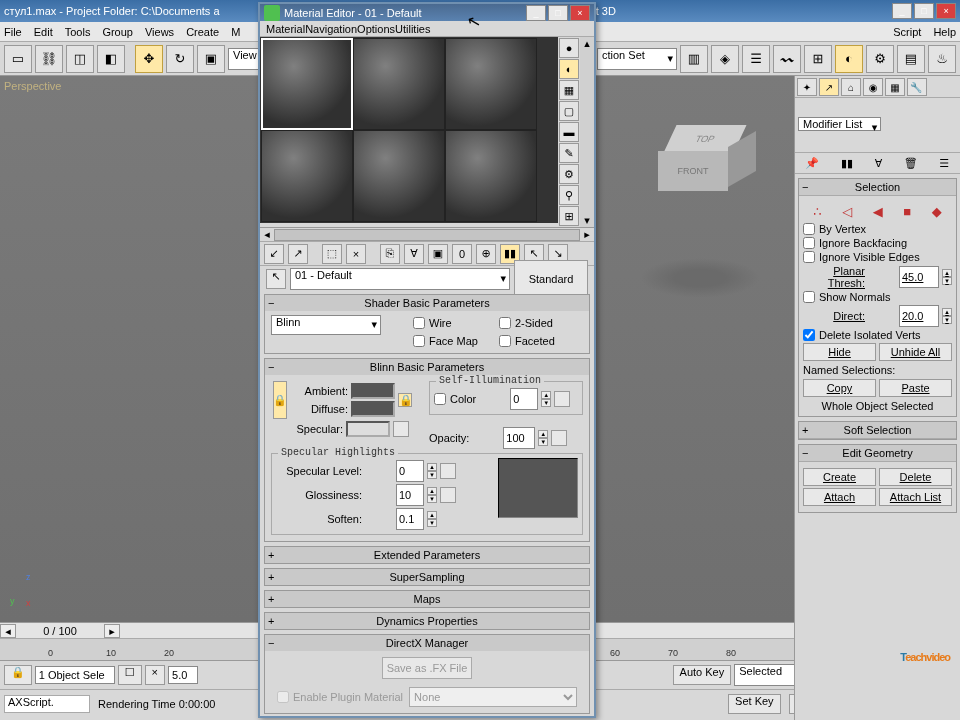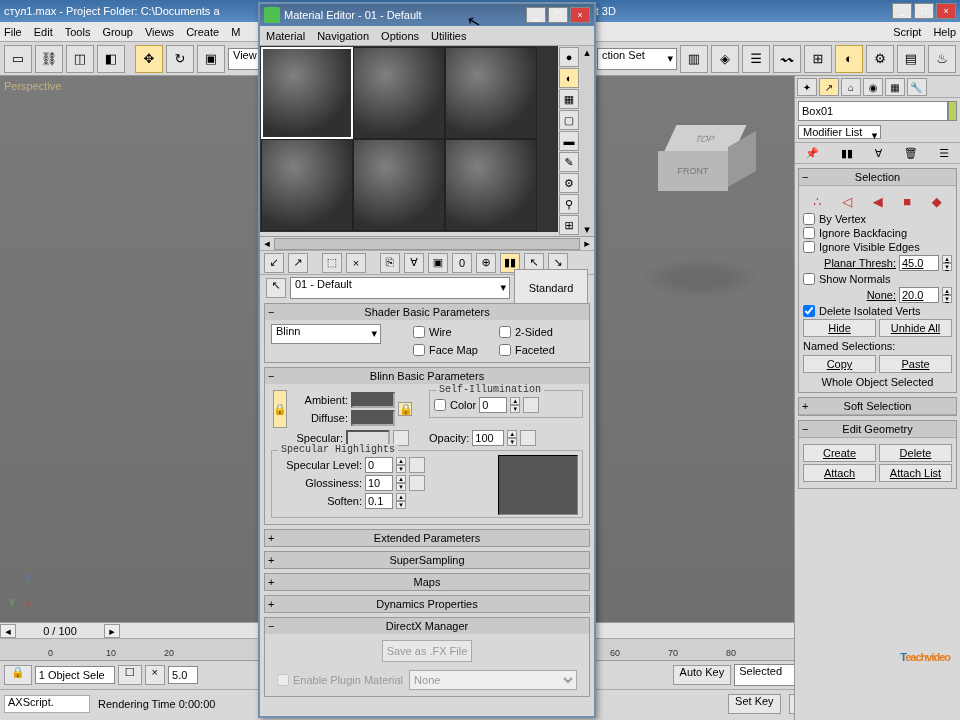--- a/index.html
+++ b/index.html
@@ -44,49 +44,49 @@
 .play-btn { width:18px; height:18px; border:1px solid #999; background:#e6e6e6; text-align:center; font-size:10px; cursor:pointer; }
 
 
 .right-panel { position:absolute; right:0; top:76px; width:166px; bottom:0; background:#d8d8d8; border-left:1px solid #999; display:flex; flex-direction:column; }
 .rtabs { height:22px; display:flex; gap:2px; padding:2px; border-bottom:1px solid #aaa; }
 .rtab { width:20px; height:18px; border:1px solid #999; background:#e4e4e4; cursor:pointer;display:flex;align-items:center;justify-content:center;font-size:10px; }
 .rtab.on{background:#ffe9a8;}
 .name-field { margin:3px; height:20px; display:flex; }
 .name-field input { flex:1; border:1px solid #888; padding:0 3px; }
 .color-swatch { width:18px; background:#b8d060; border:1px solid #888; }
-.mod-drop { margin:2px 3px; }
+.mod-drop { margin:20px 3px; }
 .mod-drop .dropdown{width:100%;}
 .mod-list { margin:3px; height:60px; background:#fff; border:1px solid #888; }
 .mod-item { padding:2px 4px; cursor:pointer; }
 .mod-item.sel { background:#ffdd77; }
 .mod-item .icon{display:inline-block;width:12px;}
 .pin-row { height:22px; display:flex; justify-content:space-around; align-items:center; border-top:1px solid #aaa; border-bottom:1px solid #aaa; margin:2px 0; }
 .pin-row span{cursor:pointer;}
 .rollup { margin:2px 3px; border:1px solid #999; }
 .rollup-head { background:#c9c9c9; text-align:center; height:17px; line-height:17px; border-bottom:1px solid #aaa; position:relative; cursor:pointer; }
 .rollup-head .pm { position:absolute; left:3px; }
 .rollup-body { padding:4px; background:#d8d8d8; }
 .chk { display:flex; align-items:center; gap:4px; margin:2px 0; cursor:pointer; }
 .chk input{width:12px;height:12px;}
 .row-flex { display:flex; align-items:center; gap:3px; margin:2px 0;text-decoration:underline; }
-.spin-input { width:40px; height:16px; border:1px solid #888; padding:4px 2px; }
+.spin-input { width:40px; height:16px; border:1px solid #888; padding:10px 2px;margin-left:31px; }
 .spin-btns { display:flex; flex-direction:column; }
 .spin-btns span{width:10px;height:8px;border:1px solid #999;background:#eee;font-size:7px;text-align:center;line-height:6px;cursor:pointer;}
 .sm-btn { flex:1; height:18px; border:1px solid #999; background:#e8e8e8; cursor:pointer; }
 .sel-icons { display:flex; justify-content:space-around; margin:4px 0; }
 .sel-icons span{cursor:pointer;font-size:13px;}
 .red{color:#c03030;}
 
 
 .mat-win { position:absolute; left:258px; top:2px; width:338px; height:716px; background:#d8d8d8; border:2px solid #7090b0; box-shadow:2px 2px 6px rgba(0,0,0,0.4); display:flex; flex-direction:column; }
 .mat-title { height:22px; background: linear-gradient(#4a6a90, #5a82b0); color:#fff; display:flex; align-items:center; padding:0 4px; }
 .mat-title .ticon{width:16px;height:16px;background:#50c050;border-radius:2px;margin-right:4px;}
 .mat-title .spacer{flex:1;}
-.mat-menu { height:20px; display:flex; align-items:center; gap:12px; padding:0 6px; border-bottom:1px solid #aaa; }
+.mat-menu { height:20px; display:flex; align-items:center; padding:0 6px; border-bottom:1px solid #aaa; }
 .mat-body { display:flex; border-bottom:1px solid #999; }
 .slot-grid { display:grid; grid-template-columns: repeat(3, 92px); grid-template-rows: repeat(2, 92px); gap:0; border:1px solid #333; background:#333; }
 .slot { background: radial-gradient(circle at 35% 30%, #808080, #303030 70%); border:1px solid #222; position:relative; cursor:pointer; }
 .slot.sel { border:2px solid #fff; }
 .side-tools { width:22px; display:flex; flex-direction:column; gap:1px; padding:1px; }
 .side-btn { width:20px; height:20px; border:1px solid #999; background:#e4e4e4; cursor:pointer; display:flex;align-items:center;justify-content:center;font-size:11px; }
 .side-btn.on{background:#ffe9a8;}
 .slot-scroll { height:14px; display:flex; align-items:center; border-bottom:1px solid #aaa; }
 .slot-scroll span{width:14px;text-align:center;cursor:pointer;}
 .slot-scroll .track{flex:1;height:12px;background:#c4c4c4;border:1px solid #999;}
@@ -236,24 +236,20 @@
 
 <div class="right-panel">
   <div class="rtabs">
     <span class="rtab">✦</span>
     <span class="rtab on">↗</span>
     <span class="rtab">⌂</span>
     <span class="rtab">◉</span>
     <span class="rtab">▦</span>
     <span class="rtab">🔧</span>
   </div>
-  <div class="name-field">
-    <input value="Box01" style="">
-    <span class="color-swatch"></span>
-  </div>
   <div class="mod-drop"><span class="dropdown">Modifier List</span></div>
   <div class="pin-row">
     <span>📌</span>
     <span>▮▮</span>
     <span>∀</span>
     <span>🗑</span>
     <span>☰</span>
   </div>
 
   <div class="rollup">
@@ -284,21 +280,21 @@
           <div class="spin-btns">
             <span>▴</span>
             <span>▾</span>
           </div>
         </div>
       <label class="chk">
           <input type="checkbox" style="">
           <span>Show Normals</span>
         </label>
       <div class="row-flex">
-          <span style="flex:1;text-align:right">None:</span>
+          <span style="flex:1;text-align:right">Direct:</span>
           <input class="spin-input" value="20.0" style="">
           <div class="spin-btns">
             <span>▴</span>
             <span>▾</span>
           </div>
         </div>
       <label class="chk">
           <input type="checkbox" checked="" style="">
           <span>Delete Isolated Verts</span>
         </label>

